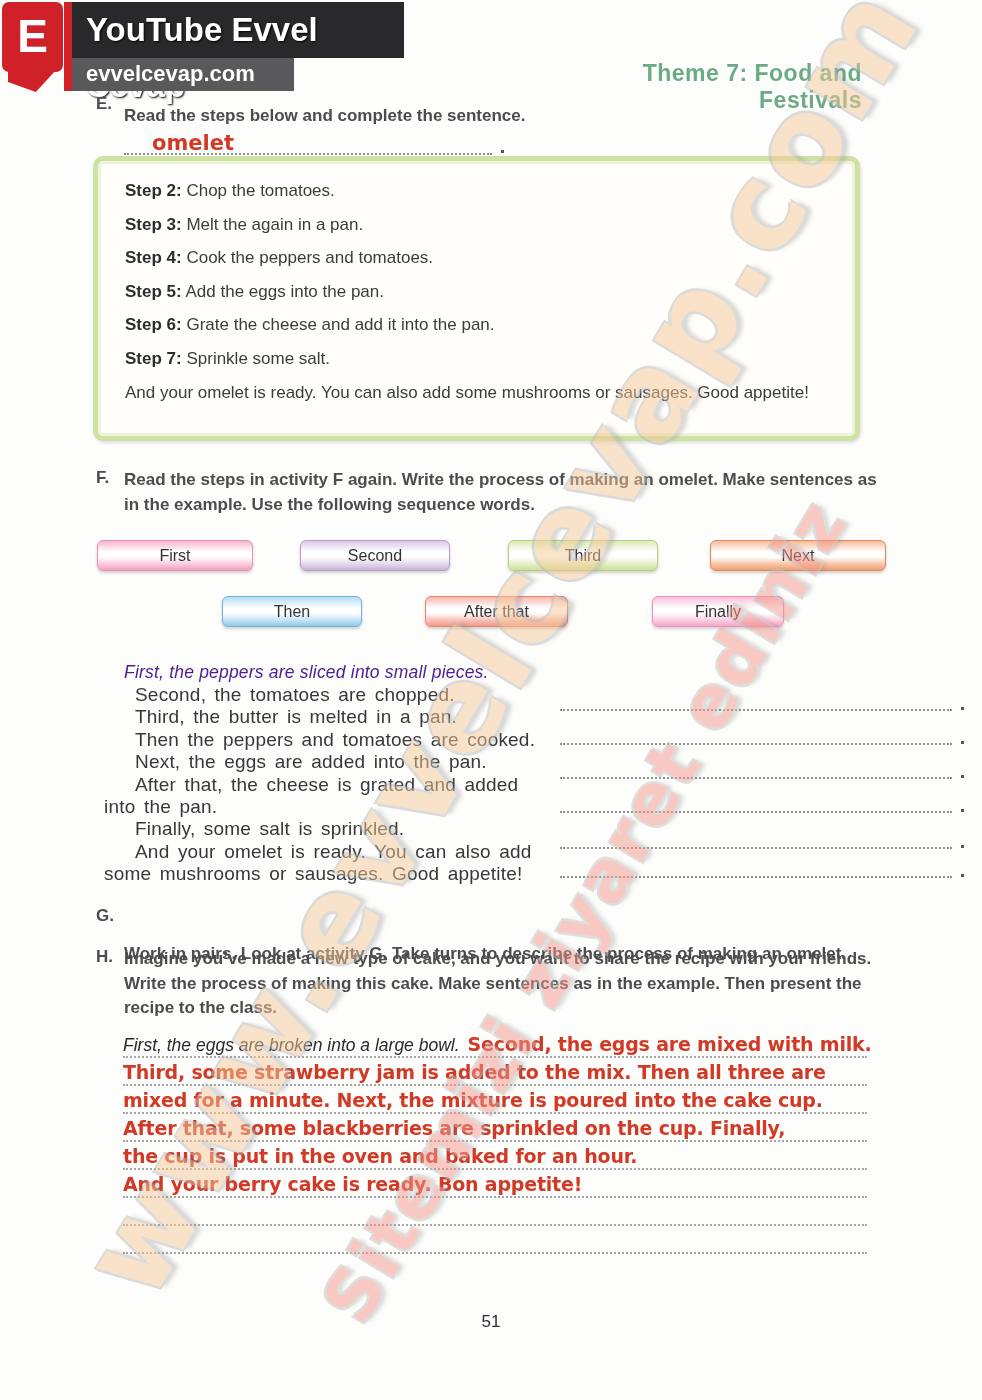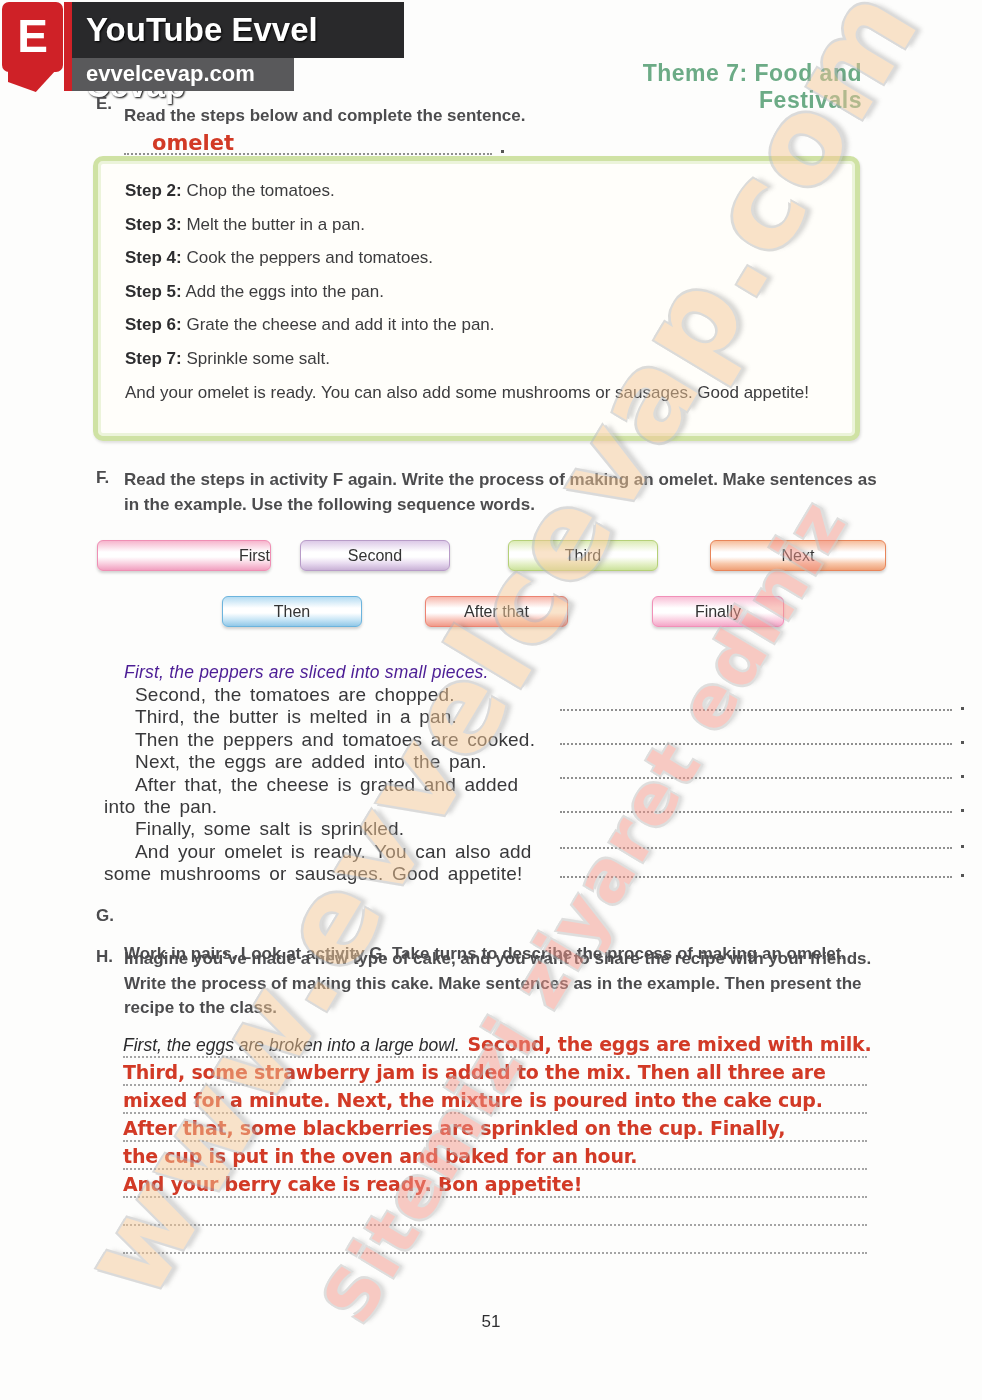--- a/index.html
+++ b/index.html
@@ -124,32 +124,32 @@
   <div class="content">
 
     <div class="act-label" style="top:94px;">E.</div>
     <div class="act-text" style="top:104px;">Read the steps below and complete the sentence.</div>
     <div class="e-sentence">
       <span class="answer-slot"><span class="answer-red">omelet</span></span>
     </div>
 
     <div class="steps-box">
       <div class="step-line"><b>Step 2:</b> <span>Chop the tomatoes.</span></div>
-      <div class="step-line"><b>Step 3:</b> <span>Melt the butter in a pan.</span></div>
+      <div class="step-line"><b>Step 3:</b> <span>Melt the again in a pan.</span></div>
       <div class="step-line"><b>Step 4:</b> <span>Cook the peppers and tomatoes.</span></div>
       <div class="step-line"><b>Step 5:</b> <span>Add the eggs into the pan.</span></div>
       <div class="step-line"><b>Step 6:</b> <span>Grate the cheese and add it into the pan.</span></div>
       <div class="step-line"><b>Step 7:</b> <span>Sprinkle some salt.</span></div>
       <div class="step-line">And your omelet is ready. You can also add some mushrooms or sausages. Good appetite!</div>
     </div>
 
     <div class="act-label" style="top:468px;">F.</div>
     <div class="act-text" style="top:468px;">Read the steps in activity F again. Write the process of making an omelet. Make sentences as in the example. Use the following sequence words.</div>
 
-    <div class="seq-btn btn-pink" style="left:97px;  top:540px; width:174px;text-align:right;">First</div>
+    <div class="seq-btn btn-pink" style="left:97px;  top:540px; width:156px;">First</div>
     <div class="seq-btn btn-lavender" style="left:300px; top:540px; width:150px;">Second</div>
     <div class="seq-btn btn-green" style="left:508px; top:540px; width:150px;">Third</div>
     <div class="seq-btn btn-orange" style="left:710px; top:540px; width:176px;">Next</div>
     <div class="seq-btn btn-blue" style="left:222px; top:596px; width:140px;">Then</div>
     <div class="seq-btn btn-salmon" style="left:425px; top:596px; width:143px;">After that</div>
     <div class="seq-btn btn-rose" style="left:628px; top:596px; width:132px;margin-left:24px;">Finally</div>
 
     <div class="f-example">First, the peppers are sliced into small pieces.</div>
     <div class="f-answers">
       <div class="indent">Second, the tomatoes are chopped.</div>

